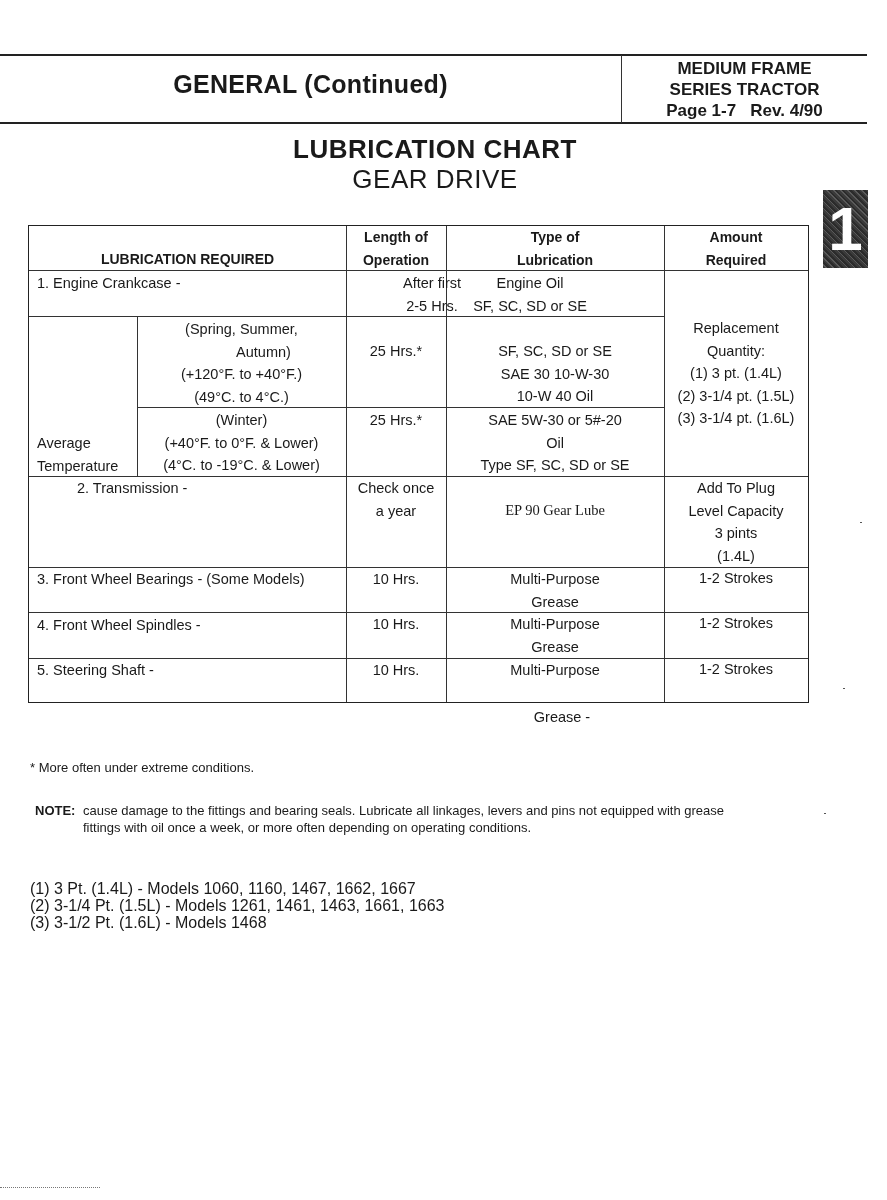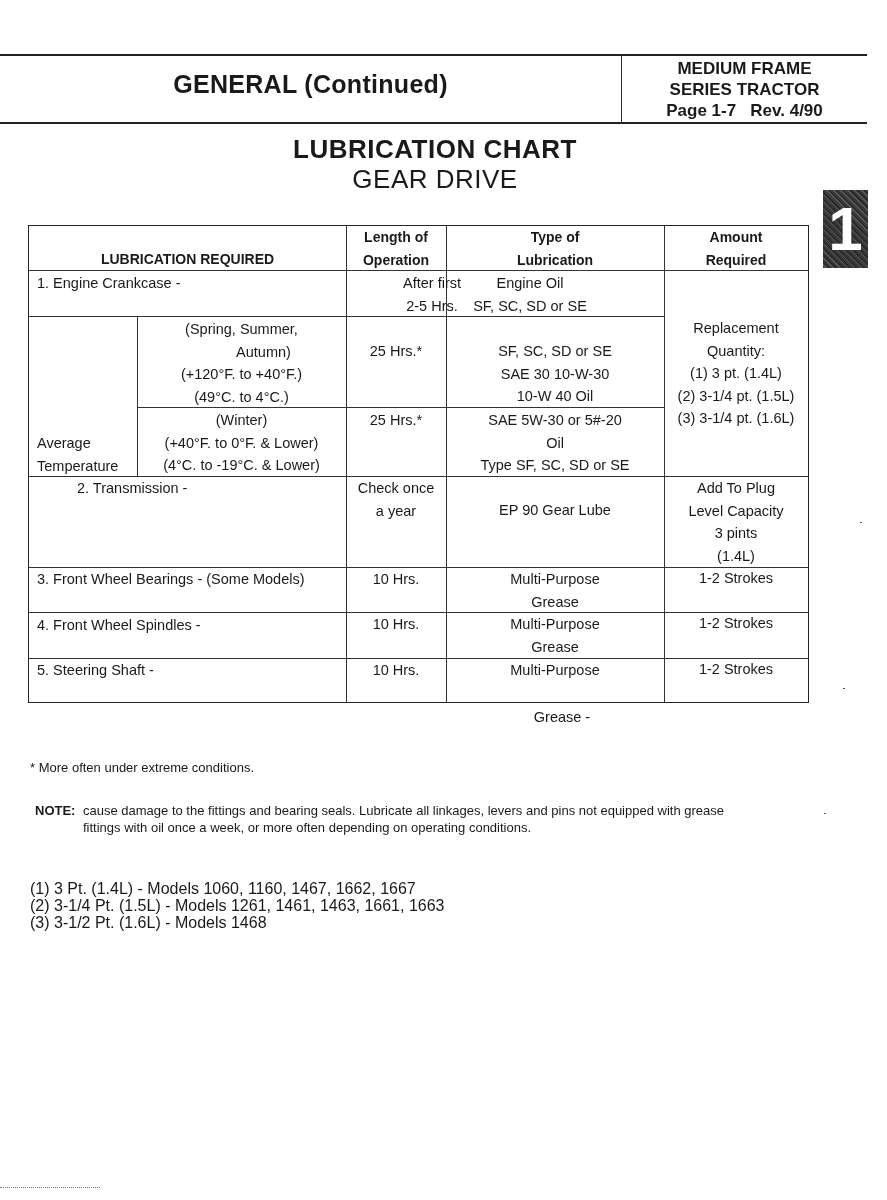--- a/index.html
+++ b/index.html
@@ -138,21 +138,21 @@
     <div>(1) 3 pt. (1.4L)</div>
     <div>(2) 3-1/4 pt. (1.5L)</div>
     <div>(3) 3-1/4 pt. (1.6L)</div>
   </div>
 
   <div class="cell" style="left:8px; top:251px;margin-left:40px;">2. Transmission -</div>
   <div class="cell c" style="left:317px; width:100px; top:251px;">
     <div>Check once</div>
     <div>a year</div>
   </div>
-  <div class="cell c" style="left:417px; width:218px; top:273px;">EP 90 Gear Lube</div>
+  <div class="cell c" style="left:417px; width:218px; top:273px;font-family:Liberation Serif, serif;">EP 90 Gear Lube</div>
   <div class="cell c" style="left:635px; width:144px; top:251px;">
     <div>Add To Plug</div>
     <div>Level Capacity</div>
     <div>3 pints</div>
     <div>(1.4L)</div>
   </div>
 
   <div class="cell" style="left:8px; top:342px;">3. Front Wheel Bearings - (Some Models)</div>
   <div class="cell c" style="left:317px; width:100px; top:342px;">10 Hrs.</div>
   <div class="cell c" style="left:417px; width:218px; top:342px;">

